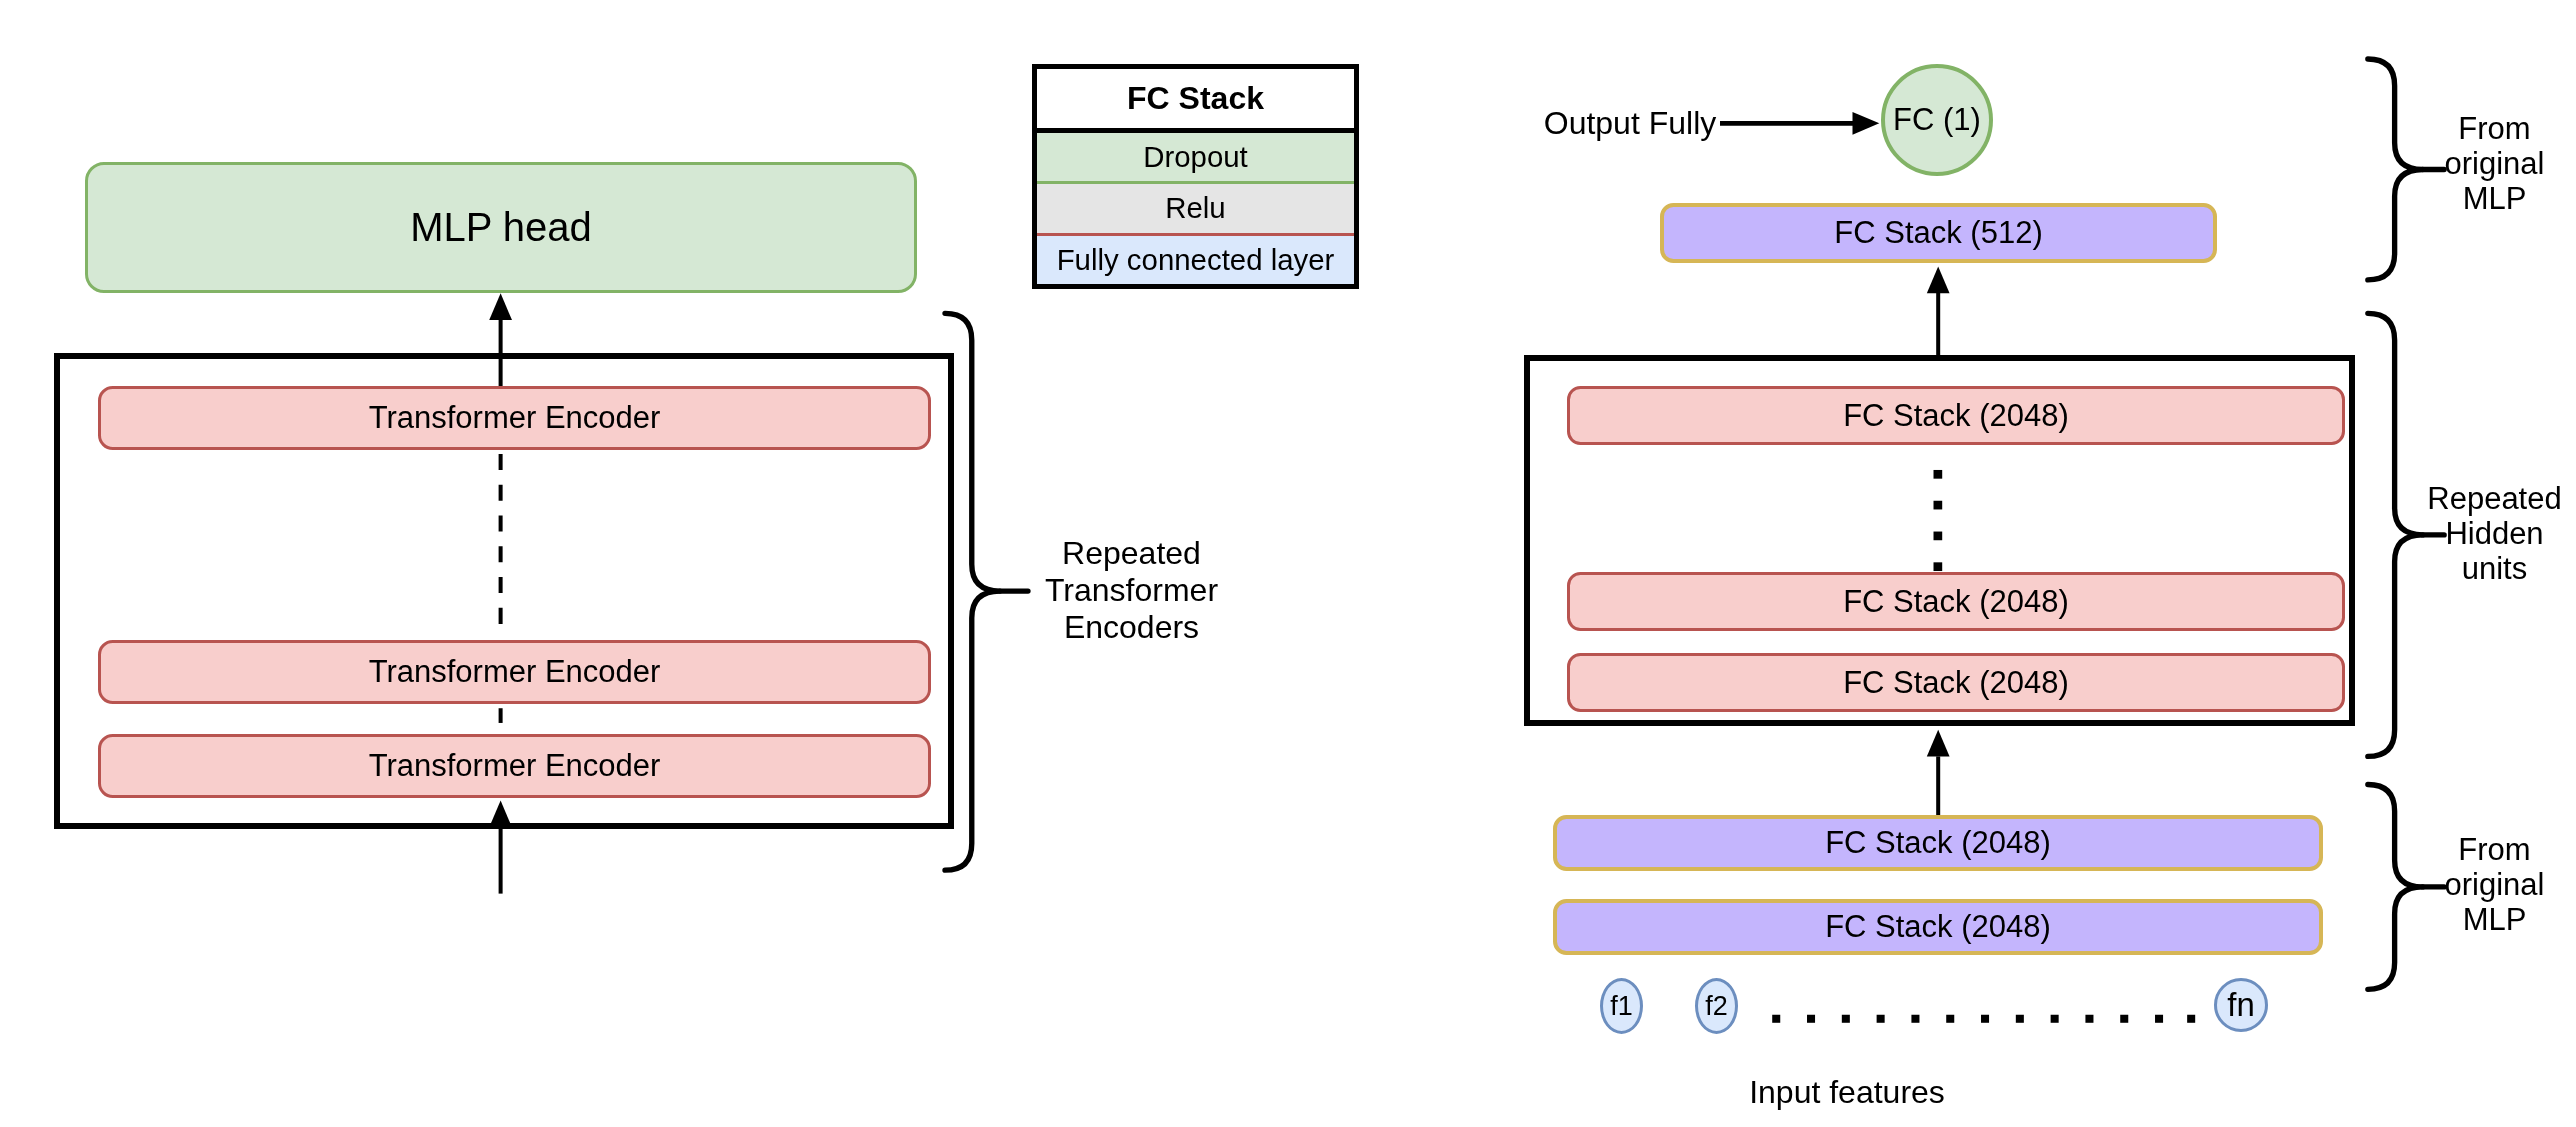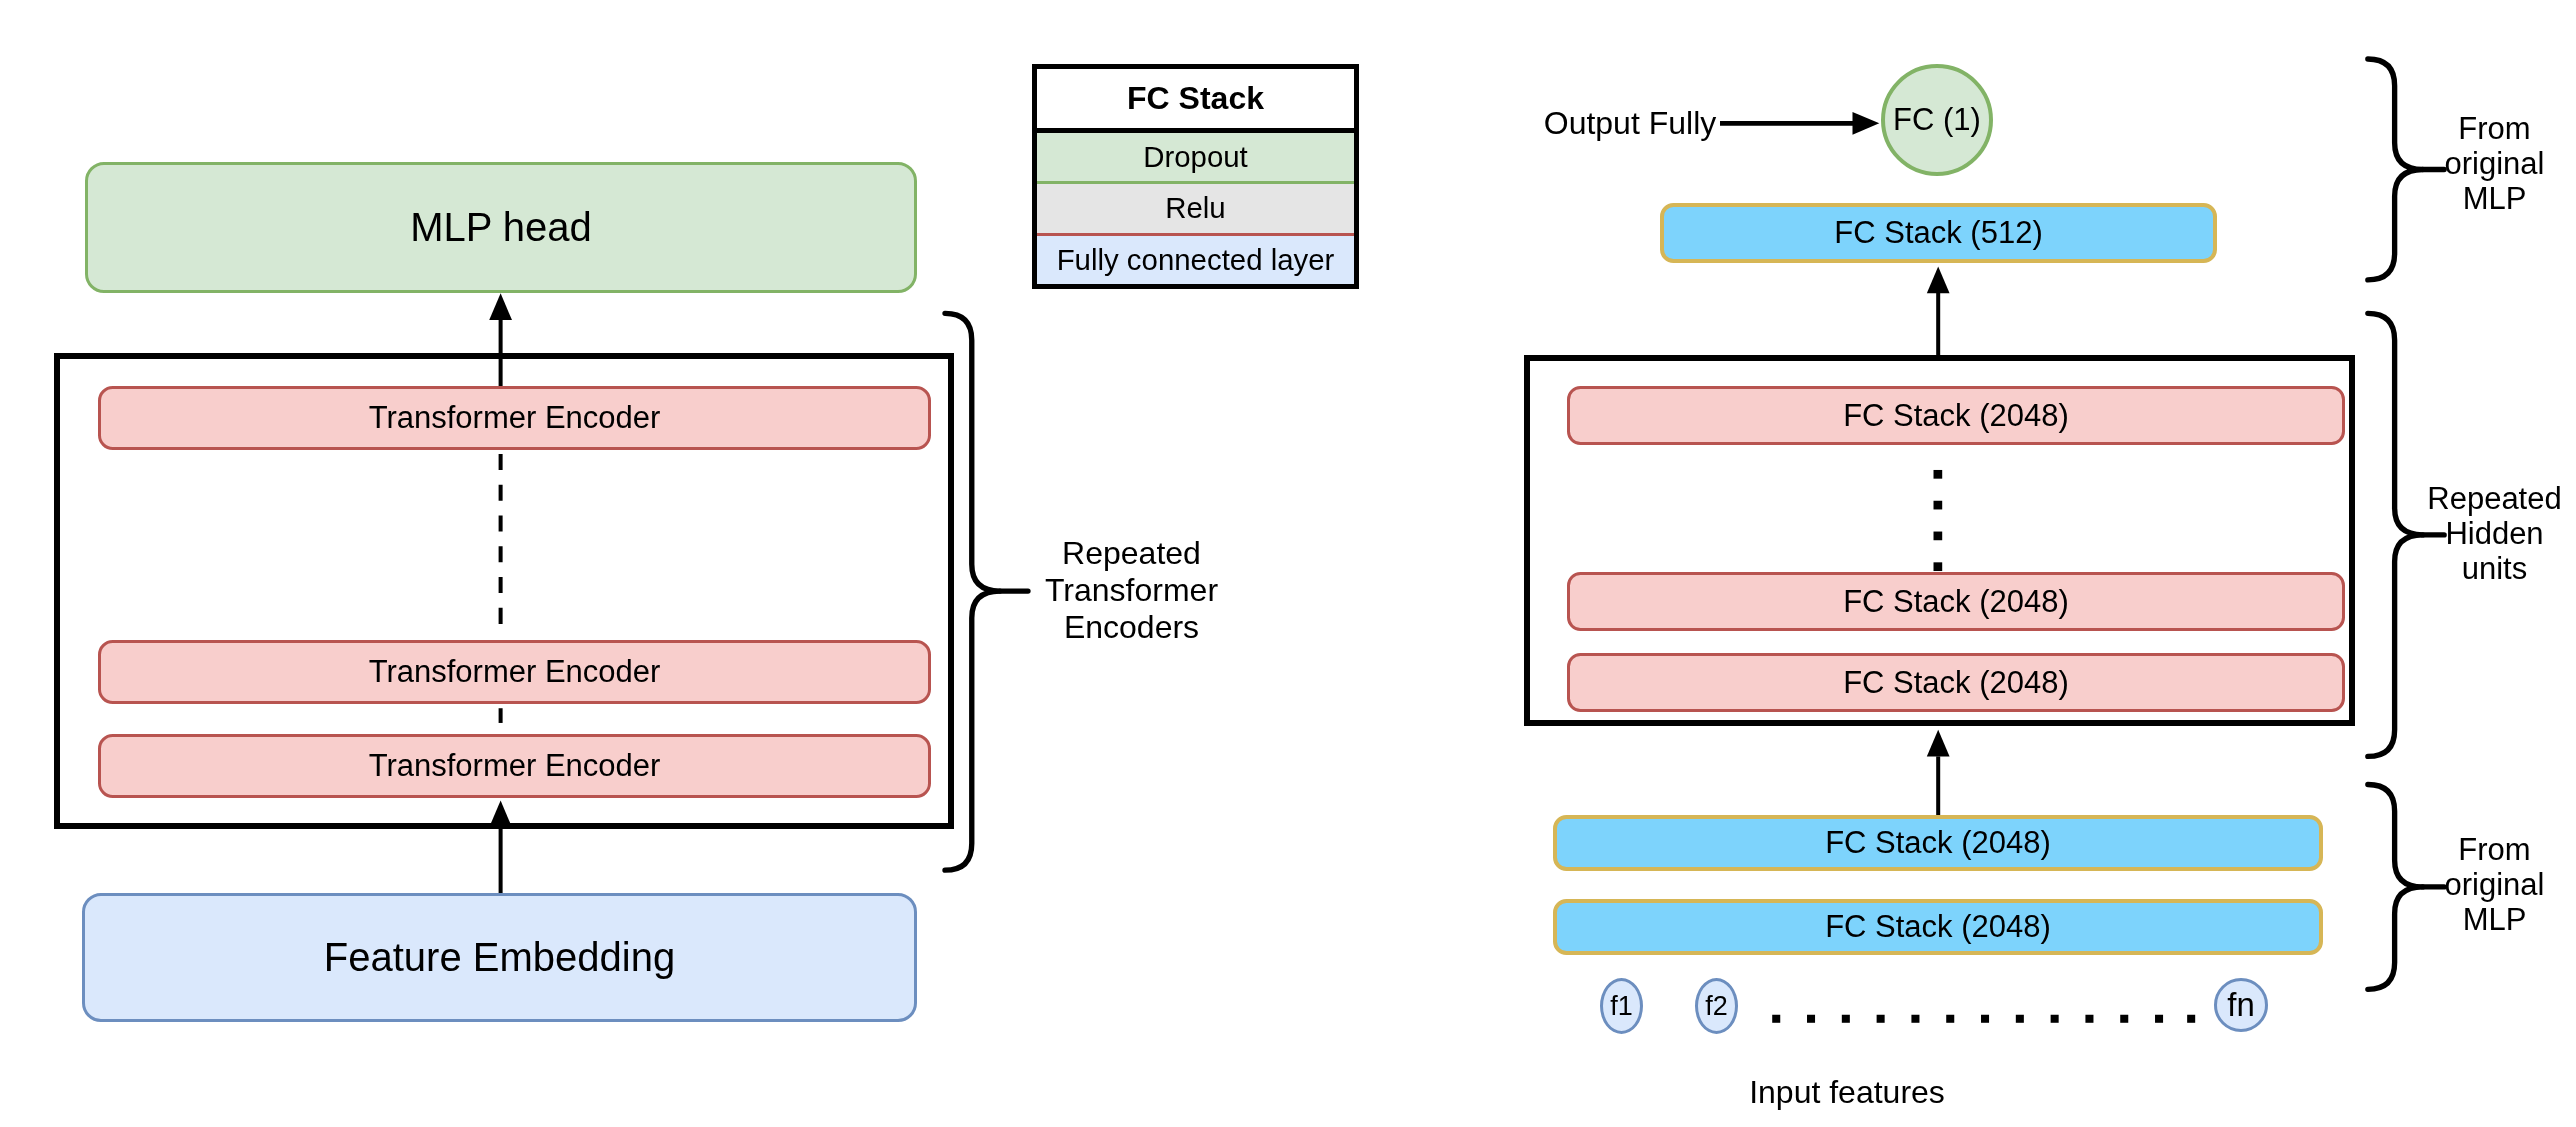--- a/index.html
+++ b/index.html
@@ -4,21 +4,21 @@
 <style>
   html,body{margin:0;padding:0;background:#ffffff;overflow:hidden;}
   #canvas{position:relative;width:2576px;height:1128px;background:#ffffff;
           font-family:"Liberation Sans", sans-serif;color:#000;}
   svg.overlay{position:absolute;left:0;top:0;width:2576px;height:1128px;}
   .box{position:absolute;box-sizing:border-box;display:flex;align-items:center;
        justify-content:center;text-align:center;}
   .green{background:#d5e8d4;border:3.3px solid #82b366;border-radius:19px;}
   .red{background:#f8cecc;border:3.3px solid #b85450;border-radius:14.7px;margin-left:14px;}
   .blue{background:#dae8fc;border:3.3px solid #6c8ebf;border-radius:19px;}
-  .yellow{background:#7dd3fc;border:4px solid #d6b656;border-radius:13.4px;}
+  .yellow{background:#c4b5fd;border:4px solid #d6b656;border-radius:13.4px;}
   .frame{position:absolute;box-sizing:border-box;border:6px solid #000;background:transparent;}
   .f48{font-size:40px;} .f46{font-size:31px;}
   .circle{border-radius:50%;}
   .label-block{position:absolute;text-align:center;}
   .label-block div{font-size:32px;line-height:37px;}
   .rlabel div{font-size:31px;line-height:35px;}
   
   #legend{position:absolute;left:1032px;top:64px;width:327px;height:225px;
           box-sizing:border-box;border:5.4px solid #000;background:#fff;
           display:flex;flex-direction:column;}
@@ -118,23 +118,20 @@
   <div class="box red f46" style="left:84px;top:386px;width:833px;height:64px;">
     <span>Transformer Encoder</span>
   </div>
   <div class="box red f46" style="left:84px;top:640px;width:833px;height:64px;">
     <span>Transformer Encoder</span>
   </div>
   <div class="box red f46" style="left:84px;top:734px;width:833px;height:64px;">
     <span>Transformer Encoder</span>
   </div>
 
-  <div class="box blue f48" style="left:82px;top:893px;width:835px;height:129px;">
-    <span>Feature Embedding</span>
-  </div>
 
   <div class="label-block" style="left:1031px;top:535px;width:201px;">
     <div>Repeated</div>
     <div>Transformer</div>
     <div>Encoders</div>
   </div>
 
   <div id="legend">
     <div class="lg-header">FC Stack</div>
     <div class="lg-row lg-dropout">

